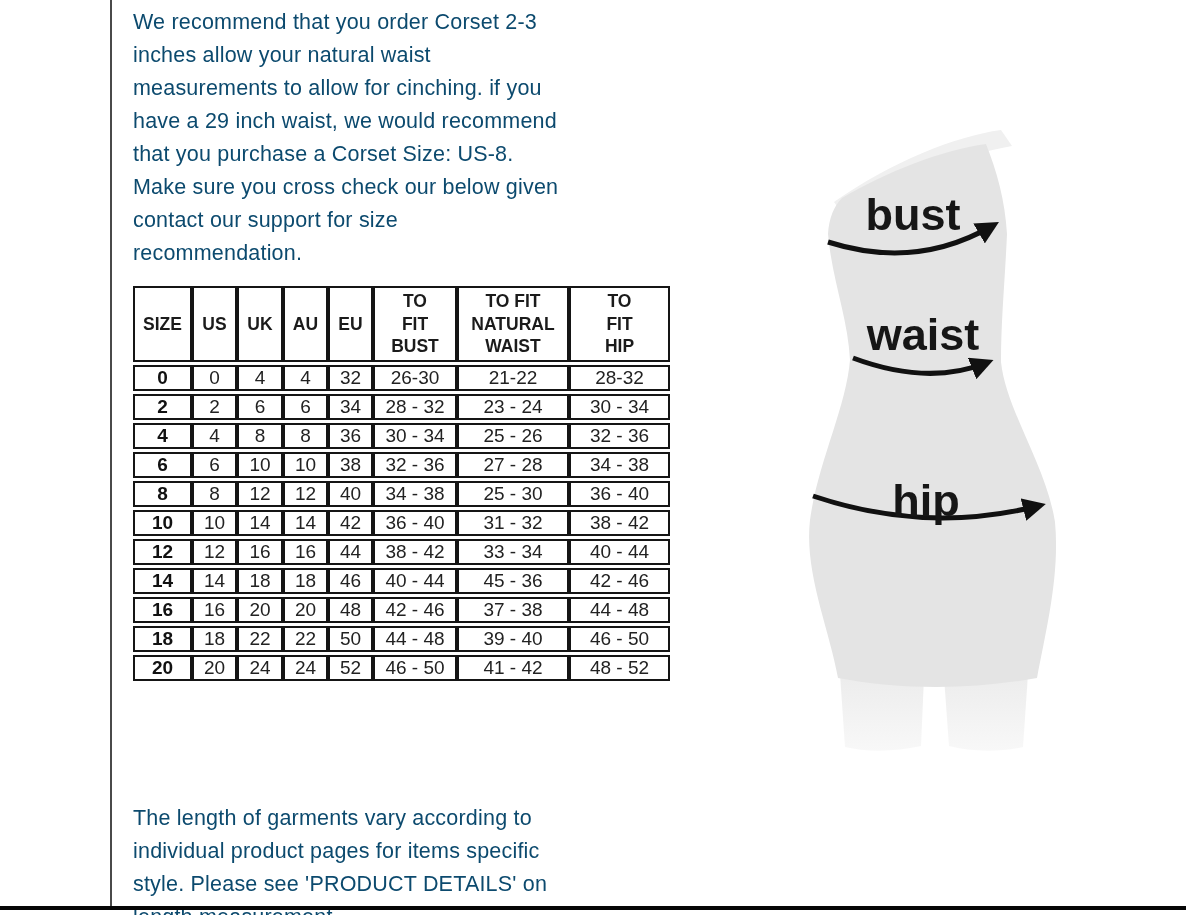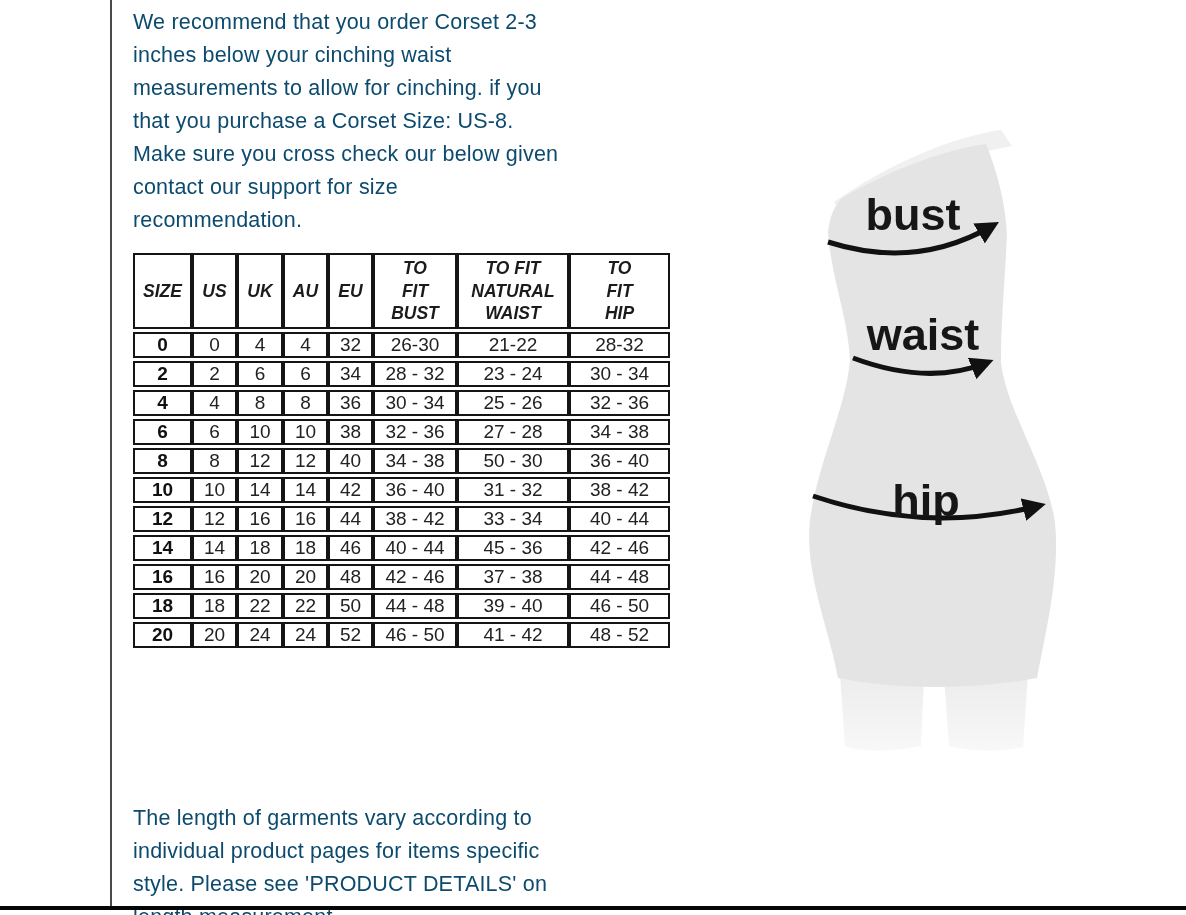--- a/index.html
+++ b/index.html
@@ -62,21 +62,20 @@
     padding: 0;
     overflow: hidden;
   }
   table.size-chart thead th {
     height: 72px;
     font-size: 17.5px;
     font-weight: bold;
     line-height: 1.28;
     white-space: pre-line;
     color: #1b1b1b;
-    font-style: italic;
   }
   table.size-chart tbody td {
     height: 22px;
     font-size: 19px;
     line-height: 22px;
     color: #222222;
   }
   table.size-chart tbody td.size-col {
     font-weight: bold;
     color: #111111;
@@ -100,22 +99,23 @@
 <body>
 
 <div class="page">
 
   <div class="vline"></div>
 
   <div class="content">
 
     <div class="para">
         <div class="tline">We recommend that you order Corset 2-3</div>
-        <div class="tline">inches below your cinching waist</div>
+        <div class="tline">inches allow your natural waist</div>
         <div class="tline">measurements to allow for cinching. if you</div>
+        <div class="tline">have a 29 inch waist, we would recommend</div>
         <div class="tline">that you purchase a Corset Size: US-8.</div>
         <div class="tline">Make sure you cross check our below given</div>
         <div class="tline">contact our support for size</div>
         <div class="tline">recommendation.</div>
       </div>
 
     <table class="size-chart">
       <colgroup>
         <col style="width:59px">
           <col style="width:45px">
@@ -185,21 +185,21 @@
             <td>27 - 28</td>
             <td>34 - 38</td>
           </tr>
           <tr>
             <td class="size-col">8</td>
             <td>8</td>
             <td>12</td>
             <td>12</td>
             <td>40</td>
             <td>34 - 38</td>
-            <td>50 - 30</td>
+            <td>25 - 30</td>
             <td>36 - 40</td>
           </tr>
           <tr>
             <td class="size-col">10</td>
             <td>10</td>
             <td>14</td>
             <td>14</td>
             <td>42</td>
             <td>36 - 40</td>
             <td>31 - 32</td>

